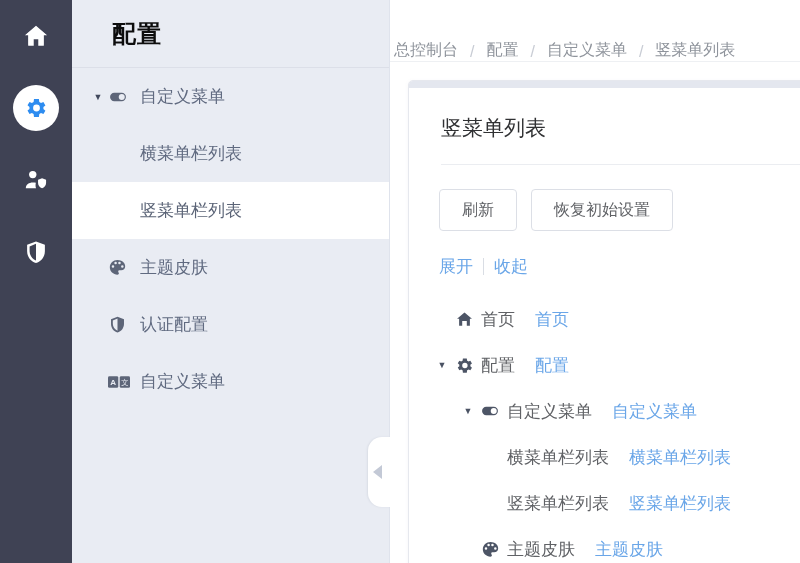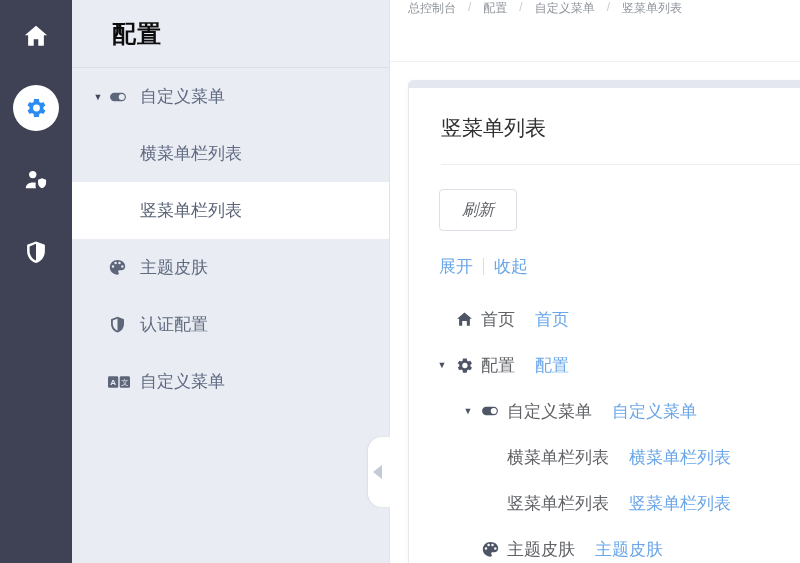--- a/index.html
+++ b/index.html
@@ -113,23 +113,23 @@
 
   
   .main {
     flex: 1 1 auto;
     height: 563px;
     background: #ffffff;
     position: relative;
   }
   .breadcrumb {
     height: 62px;
-    display: flex; align-items: flex-start;
-    padding-left: 18px;
-    font-size: 12px;
+    display: flex; align-items: flex-end;
+    padding-left: 4px;
+    font-size: 16px;
     color: #909399;
     border-bottom: 1px solid #eef0f3;
     white-space: nowrap;
   }
   .bc-sep { margin: 0 12px; color: #c8ccd4; }
   .bc-item { color: #8f949c; }
 
   .card {
     position: absolute;
     left: 18px; top: 80px;
@@ -164,21 +164,20 @@
     padding: 0 22px;
     border: 1px solid #dcdfe6;
     border-radius: 4px;
     background: #ffffff;
     font-size: 16px;
     color: #606266;
     display: inline-flex; align-items: center; justify-content: center;
     font-family: inherit;
     cursor: pointer;
     white-space: nowrap;
-    font-style: italic;
   }
   .links-row {
     padding: 24px 0 0 30px;
     display: flex; align-items: center;
     font-size: 17px;
   }
   .link {
     color: #6aa6e8;
     cursor: pointer;
   }
@@ -339,20 +338,21 @@
     </div>
 
     <div class="card">
       <div class="card-topstrip"></div>
 
       <div class="card-title">竖菜单列表</div>
       <div class="card-rule"></div>
 
       <div class="btn-row">
         <button class="btn">刷新</button>
+        <button class="btn">恢复初始设置</button>
       </div>
 
       <div class="links-row">
         <span class="link">展开</span>
         <span class="link-div"></span>
         <span class="link">收起</span>
       </div>
 
       <div class="tree">
 

